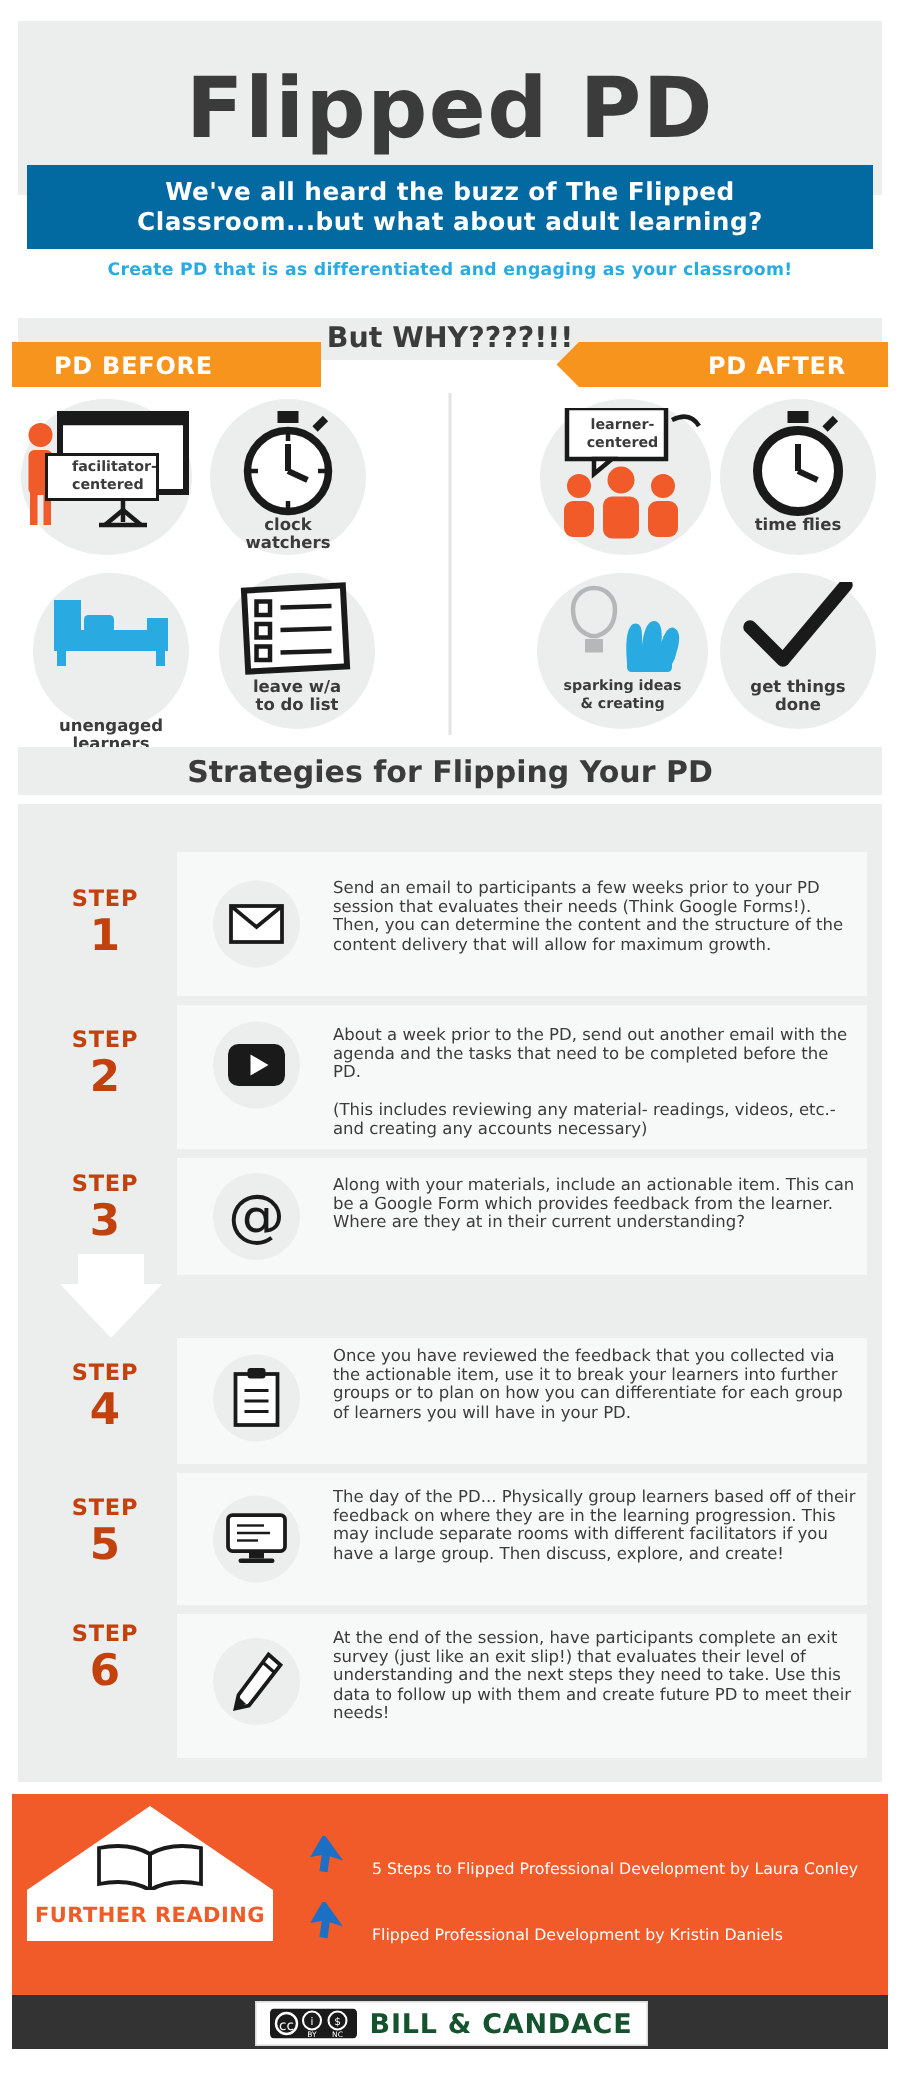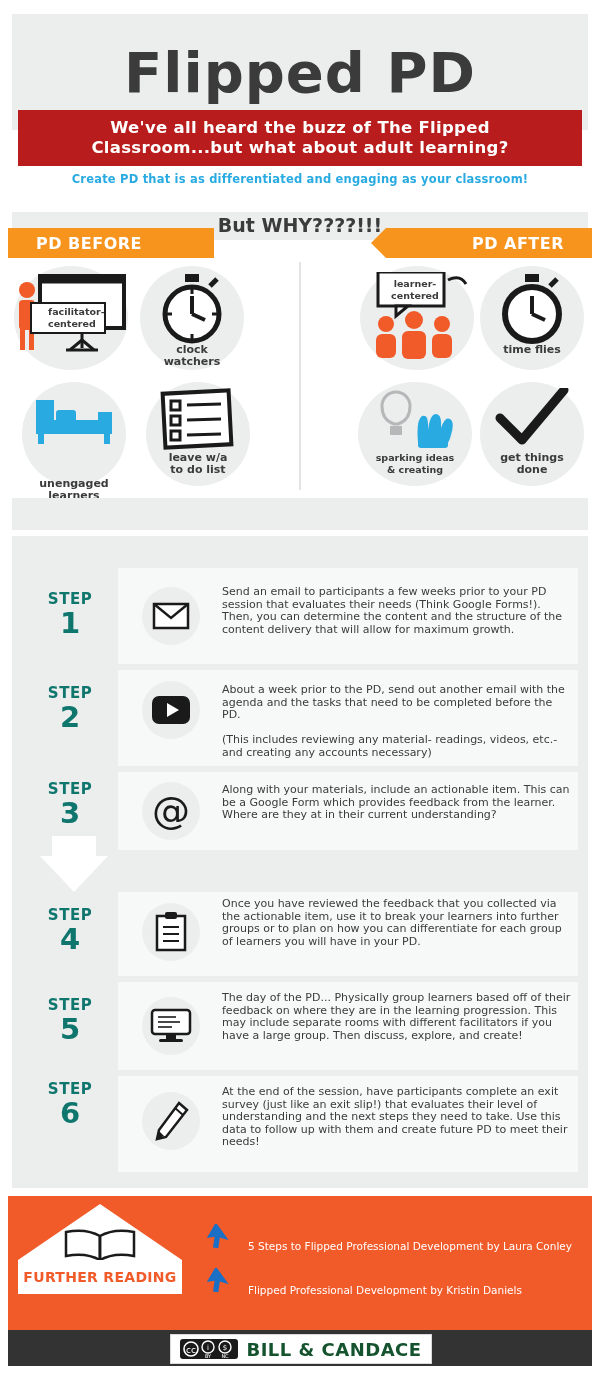--- a/index.html
+++ b/index.html
@@ -19,21 +19,21 @@
     display:flex;align-items:center;justify-content:center;
   }
   .title-band .title{
     font-family:"DejaVu Sans", sans-serif;
     font-size:56px;font-weight:bold;color:#3b3b3b;letter-spacing:1px;
   }
 
   
   .blue-band{
     position:absolute;left:18px;top:110px;width:564px;height:56px;
-    background:#b91c1c;
+    background:#0369a1;
     display:flex;flex-direction:column;align-items:center;justify-content:center;
   }
   .blue-band .l1,.blue-band .l2{
     color:#ffffff;font-weight:bold;font-size:16.5px;letter-spacing:.3px;line-height:20px;
     text-align:center;
   }
   .sub-line{
     position:absolute;left:0;top:172px;width:600px;text-align:center;
     color:#29abe2;font-size:11.5px;font-weight:bold;letter-spacing:.2px;
   }
@@ -82,21 +82,21 @@
 
   
   .strat-band{position:absolute;left:12px;top:498px;width:576px;height:32px;background:#eceded;}
   .strat-title{position:absolute;left:0;top:502px;width:600px;text-align:center;
     font-size:20px;font-weight:bold;color:#3b3b3b;}
 
   
   .steps-bg{position:absolute;left:12px;top:536px;width:576px;height:652px;background:#eceded;}
 
   .step-row{position:absolute;left:118px;width:460px;background:#f7f8f8;}
-  .step-lab{position:absolute;left:28px;width:84px;text-align:center;color:#0f766e;}
+  .step-lab{position:absolute;left:28px;width:84px;text-align:center;color:#c2410c;}
   .step-lab .w{font-size:15px;font-weight:bold;letter-spacing:.5px;display:block;}
   .step-lab .n{font-size:29px;font-weight:bold;display:block;line-height:30px;}
   .step-ic{position:absolute;width:58px;height:58px;border-radius:50%;background:#eceded;
     display:flex;align-items:center;justify-content:center;}
   .step-tx{position:absolute;font-size:11px;line-height:12.6px;color:#3b3b3b;
     font-family:"DejaVu Sans", sans-serif;}
 
   .arrow-down{position:absolute;left:40px;top:856px;width:0;height:0;
     border-left:34px solid transparent;border-right:34px solid transparent;border-top:36px solid #ffffff;}
   .arrow-stem{position:absolute;left:52px;top:836px;width:44px;height:22px;background:#ffffff;}
@@ -275,20 +275,21 @@
         <path d="M8 30 L30 52 L72 2" stroke="#1a1a1a" stroke-width="9" fill="none" stroke-linecap="round" stroke-linejoin="round"></path>
       </svg>
     </div>
     <div class="ibox" style="left:484px;top:190px;width:96px;">
       <div class="ilabel">get things</div>
       <div class="ilabel">done</div>
     </div>
   </div>
 
   <div class="strat-band"></div>
+  <div class="strat-title">Strategies for Flipping Your PD</div>
 
   <div class="steps-bg"></div>
 
   <div class="arrow-stem"></div>
   <div class="arrow-down"></div>
 
   <div class="step-row" style="top:568px;height:96px;"></div>
   <div class="step-lab" style="top:590px;">
     <span class="w">STEP</span>
     <span class="n">1</span>

